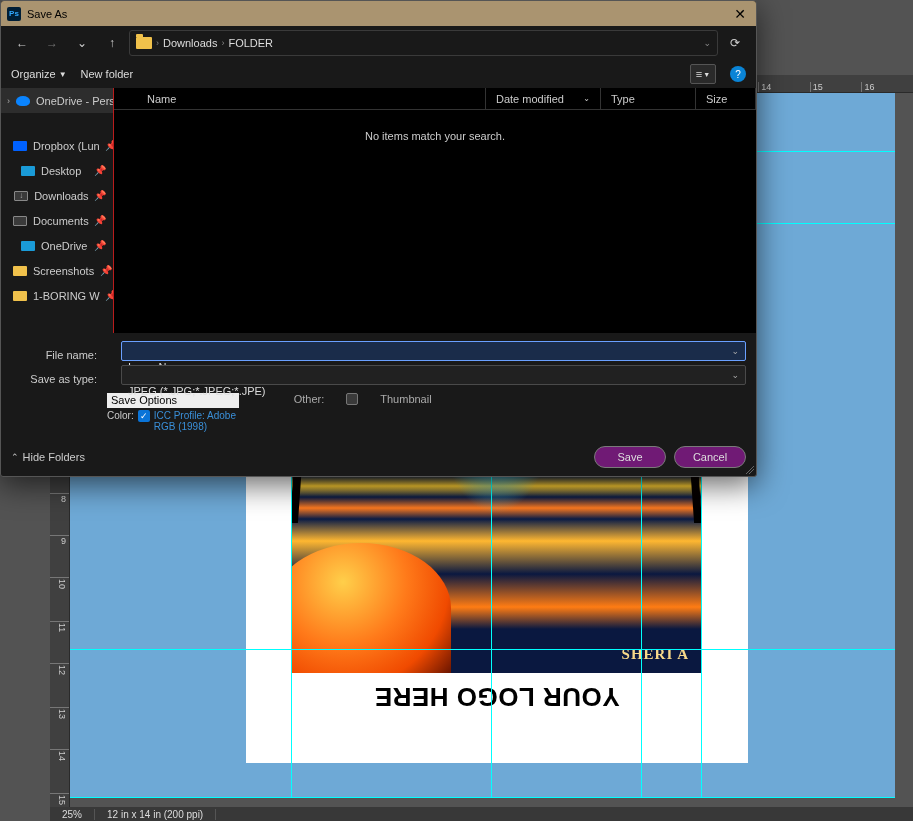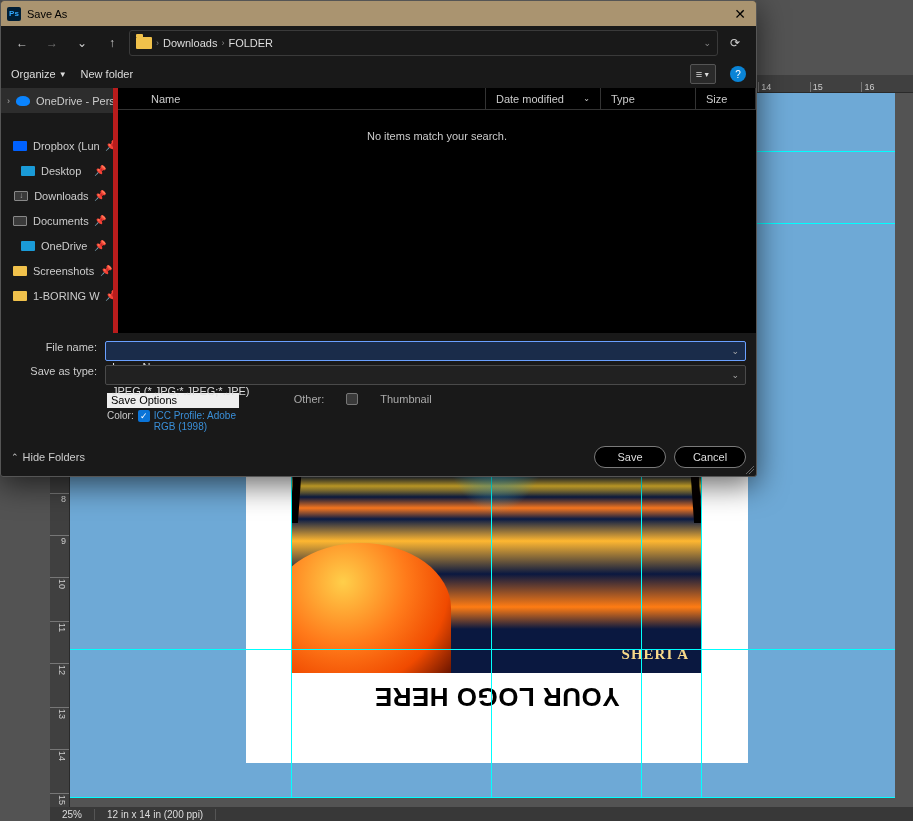--- a/index.html
+++ b/index.html
@@ -68,49 +68,49 @@
 .sb-icon { width:14px; height:10px; border-radius:1px; flex-shrink:0;}
 .sb-icon.cloud{ background:#0a84ff; border-radius:50% 50% 40% 40%;}
 .sb-icon.folder{ background:#f0c14b;}
 .sb-icon.desktop{ background:#1a9bd8;}
 .sb-icon.dl{ background:#3a3a3a; border:1px solid #888; position:relative;}
 .sb-icon.dl::after{content:"↓";position:absolute;inset:0;color:#aaa;font-size:8px;text-align:center;line-height:8px;}
 .sb-icon.doc{ background:#3a3a3a; border:1px solid #888;}
 .sb-icon.pic{ background:#1a9bd8;}
 .sb-spacer { height:20px;}
 
-.filepane { flex:1; background:#000; position:relative; border-left:5px solid #b91c1c;}
+.filepane { flex:1; background:#000; position:relative; border-left:1px solid #b91c1c;}
 .cols { height:22px; display:flex; align-items:center; border-bottom:1px solid #333; font-size:11px; color:#ccc;}
 .cols div { padding:0 10px; border-right:1px solid #333; height:100%; display:flex; align-items:center; gap:3px; cursor:pointer;}
 .cols .c1{flex:1;} .cols .c2{width:115px;} .cols .c3{width:95px;} .cols .c4{width:60px;}
 .empty { text-align:center; color:#ccc; font-size:11px; padding-top:20px;}
 
 .bottom { background:#191919; padding:8px 10px 6px 10px; font-size:11px; color:#ccc;}
-.frow { display:flex; align-items:flex-start; gap:8px; margin-bottom:4px;}
+.frow { display:flex; align-items:flex-end; gap:24px; margin-bottom:4px;}
 .frow label { width:86px; text-align:right;}
 .combo { flex:1; height:20px; background:#212121; border:1px solid #4a4a4a; border-radius:2px; display:flex; align-items:center; padding:0 6px; cursor:pointer; position:relative;}
 .combo.sel { border:1px solid #6aa0ff; background:#1a2c4a;}
 .combo .cv { flex:1; background:transparent; border:none; outline:none; color:#ddd; font-size:11px;margin-top:32px;}
 .combo .dd { color:#aaa; font-size:9px;}
 
 .optrow { display:flex; padding:4px 0 0 96px; gap:40px; align-items:flex-start;}
 .saveopts { background:#eee; color:#000; padding:1px 4px; font-size:11px; width:132px; height:15px;}
 .colorline { display:flex; align-items:flex-start; gap:4px; font-size:10px; margin-top:2px;}
 .colorline .cb { width:12px; height:12px; background:#0a74d8; color:#fff; font-size:9px; display:flex; align-items:center; justify-content:center; border-radius:2px;}
 .colorline a { color:#3a8fd8; text-decoration:none;}
 .otherblk { display:flex; align-items:center; gap:22px; font-size:11px; color:#aaa;}
 .otherblk .cb2 { width:12px; height:12px; background:#3a3a3a; border:1px solid #777; border-radius:2px;}
 
 .btncol { margin-left:auto; display:flex; flex-direction:column; gap:6px;}
 .dbtn { width:108px; height:20px; background:#212121; border:1px solid #6a6a6a; border-radius:10px; color:#ddd; font-size:11px; display:flex; align-items:center; justify-content:center; cursor:pointer;}
 
 .footer { display:flex; align-items:center; padding:8px 10px; gap:8px;}
 .footer .hf { color:#ccc; font-size:11px; cursor:pointer; display:flex; align-items:center; gap:4px;}
 .footer .spacer{flex:1;}
-.footer .mbtn { width:72px; height:22px; background:#000000; border:1px solid #7a7a7a; border-radius:11px; color:#ddd; font-size:11px; display:flex; align-items:center; justify-content:center; cursor:pointer;}
+.footer .mbtn { width:72px; height:22px; background:#701a75; border:1px solid #7a7a7a; border-radius:11px; color:#ddd; font-size:11px; display:flex; align-items:center; justify-content:center; cursor:pointer;}
 .resize { position:absolute; right:2px; bottom:2px; width:10px; height:10px; background:
   linear-gradient(135deg, transparent 60%, #666 60%, #666 65%, transparent 65%, transparent 75%, #666 75%, #666 80%, transparent 80%);}
 </style>
 </head>
 <body>
 
 <div class="ps-app">
   <div class="ps-ruler-corner"></div>
   <div class="ps-ruler-h">
     <span style="width:720px;border:none"></span>

